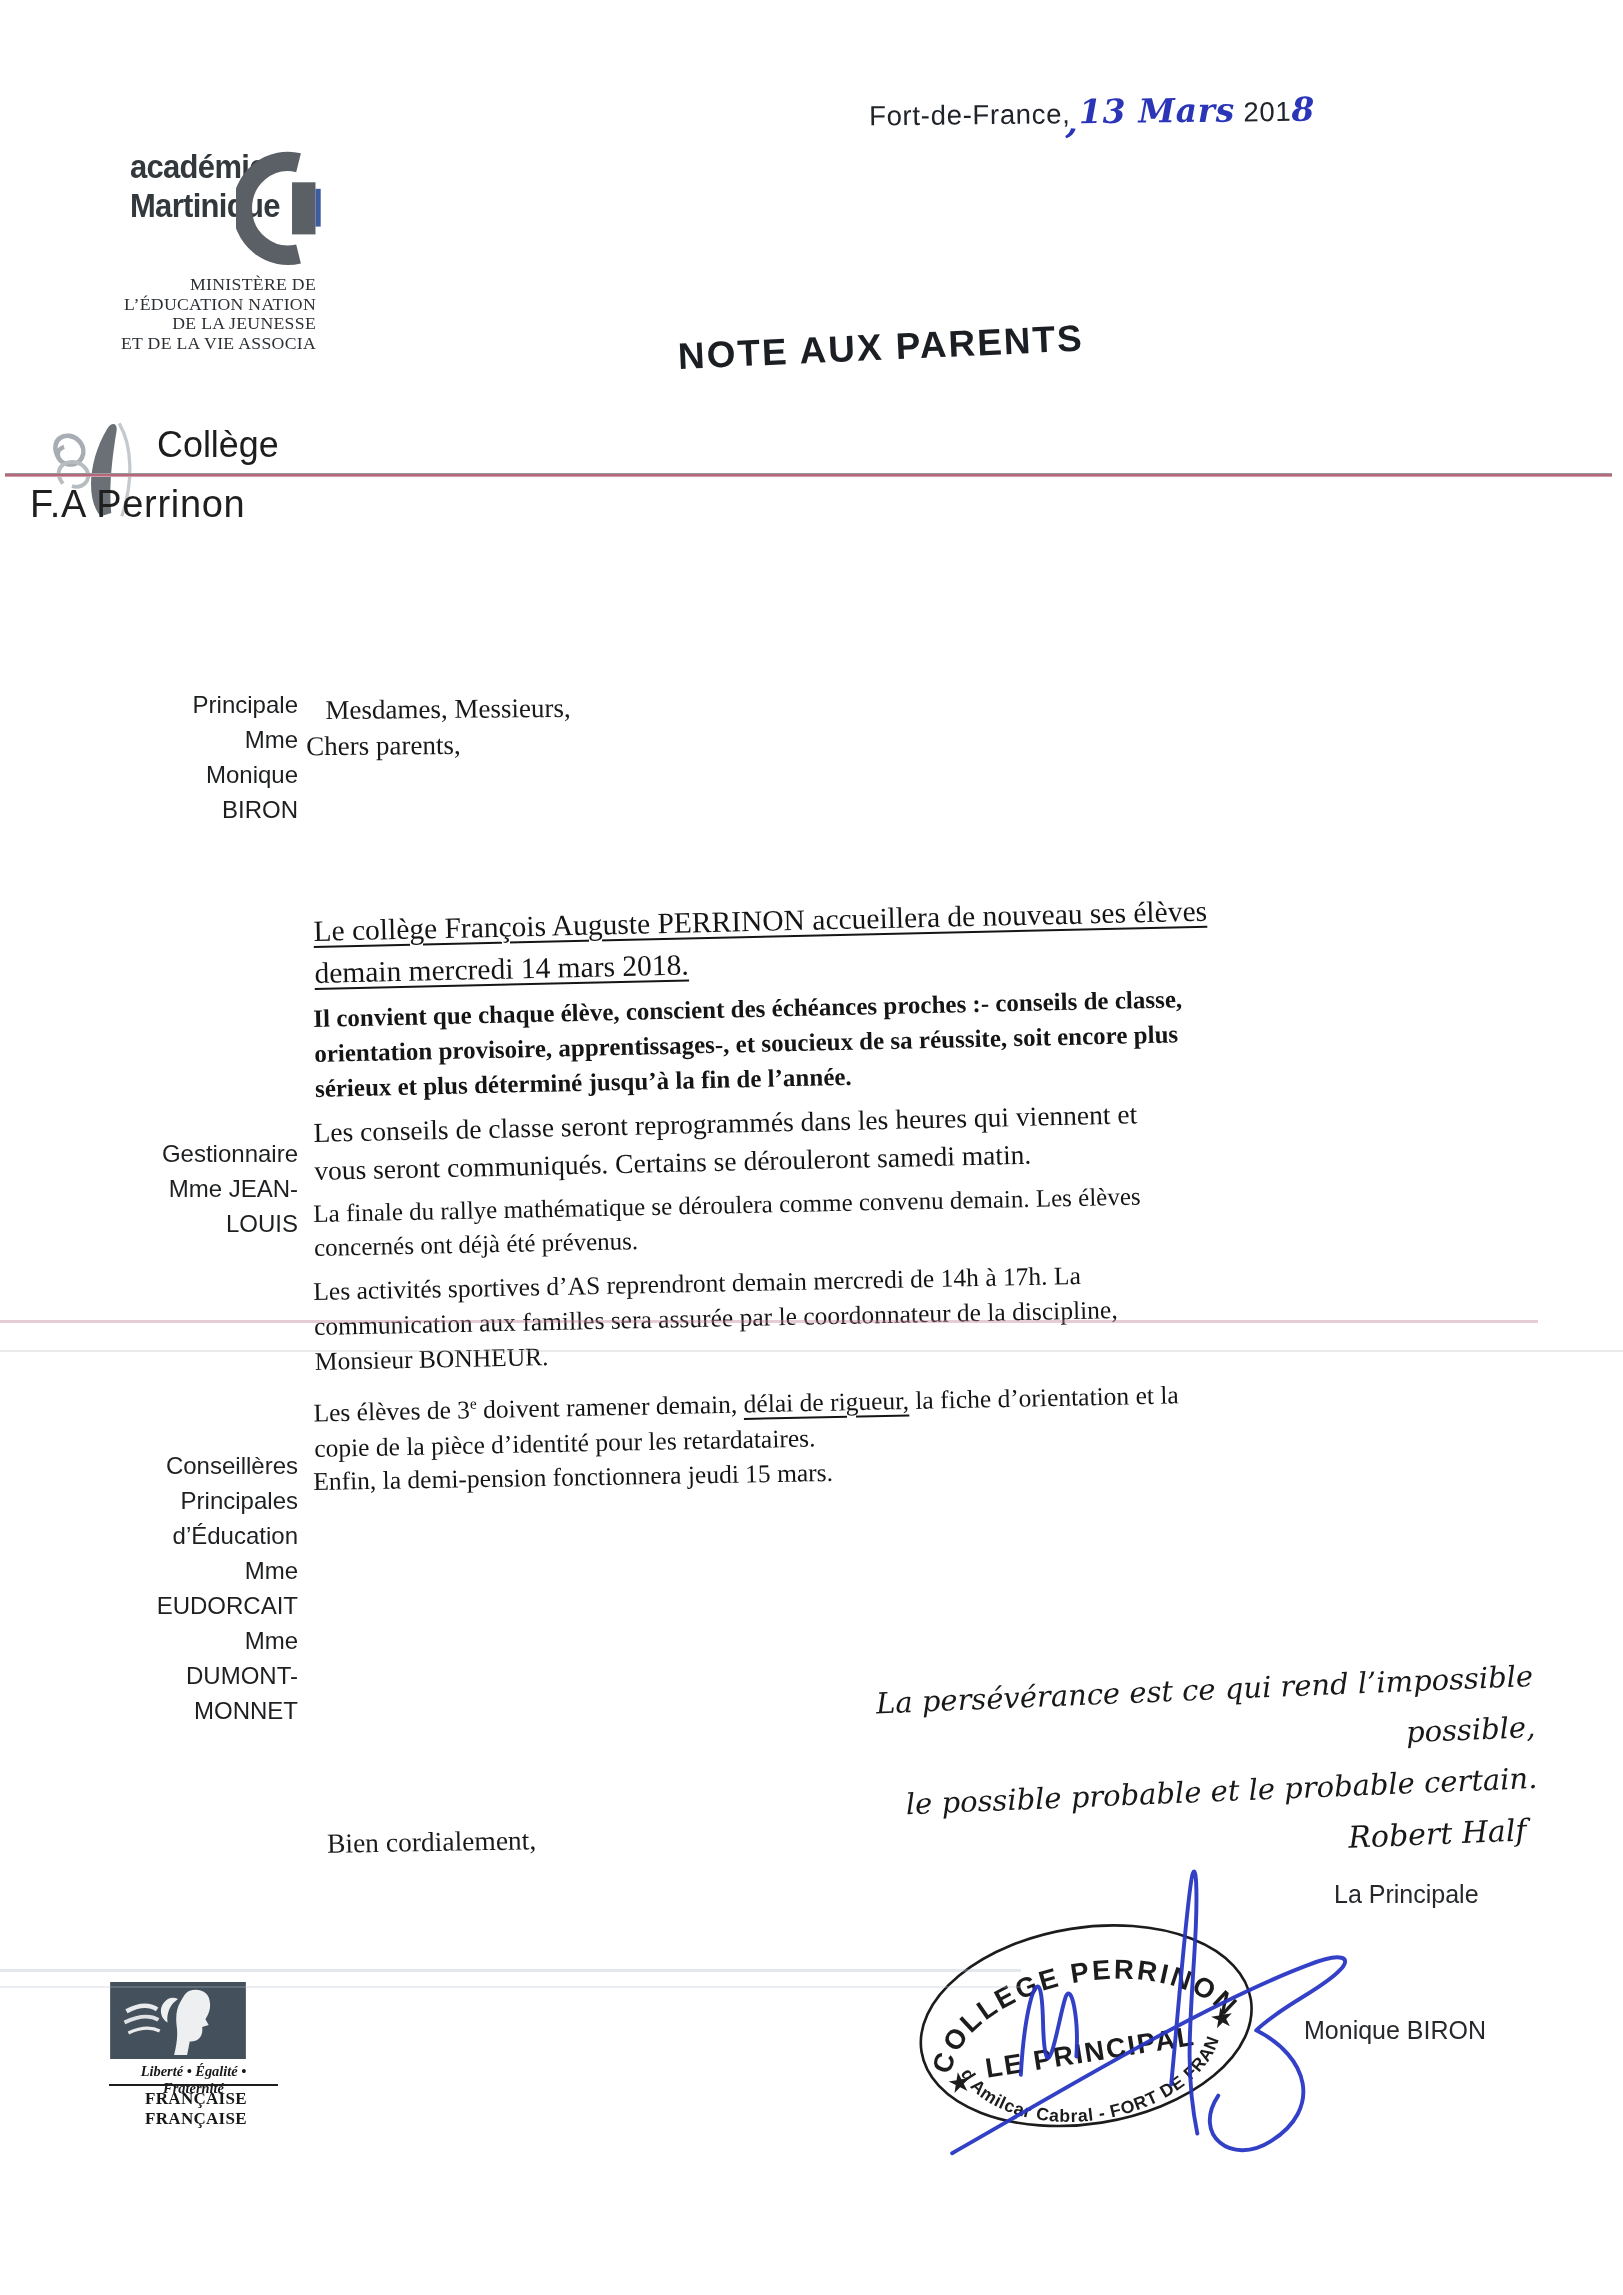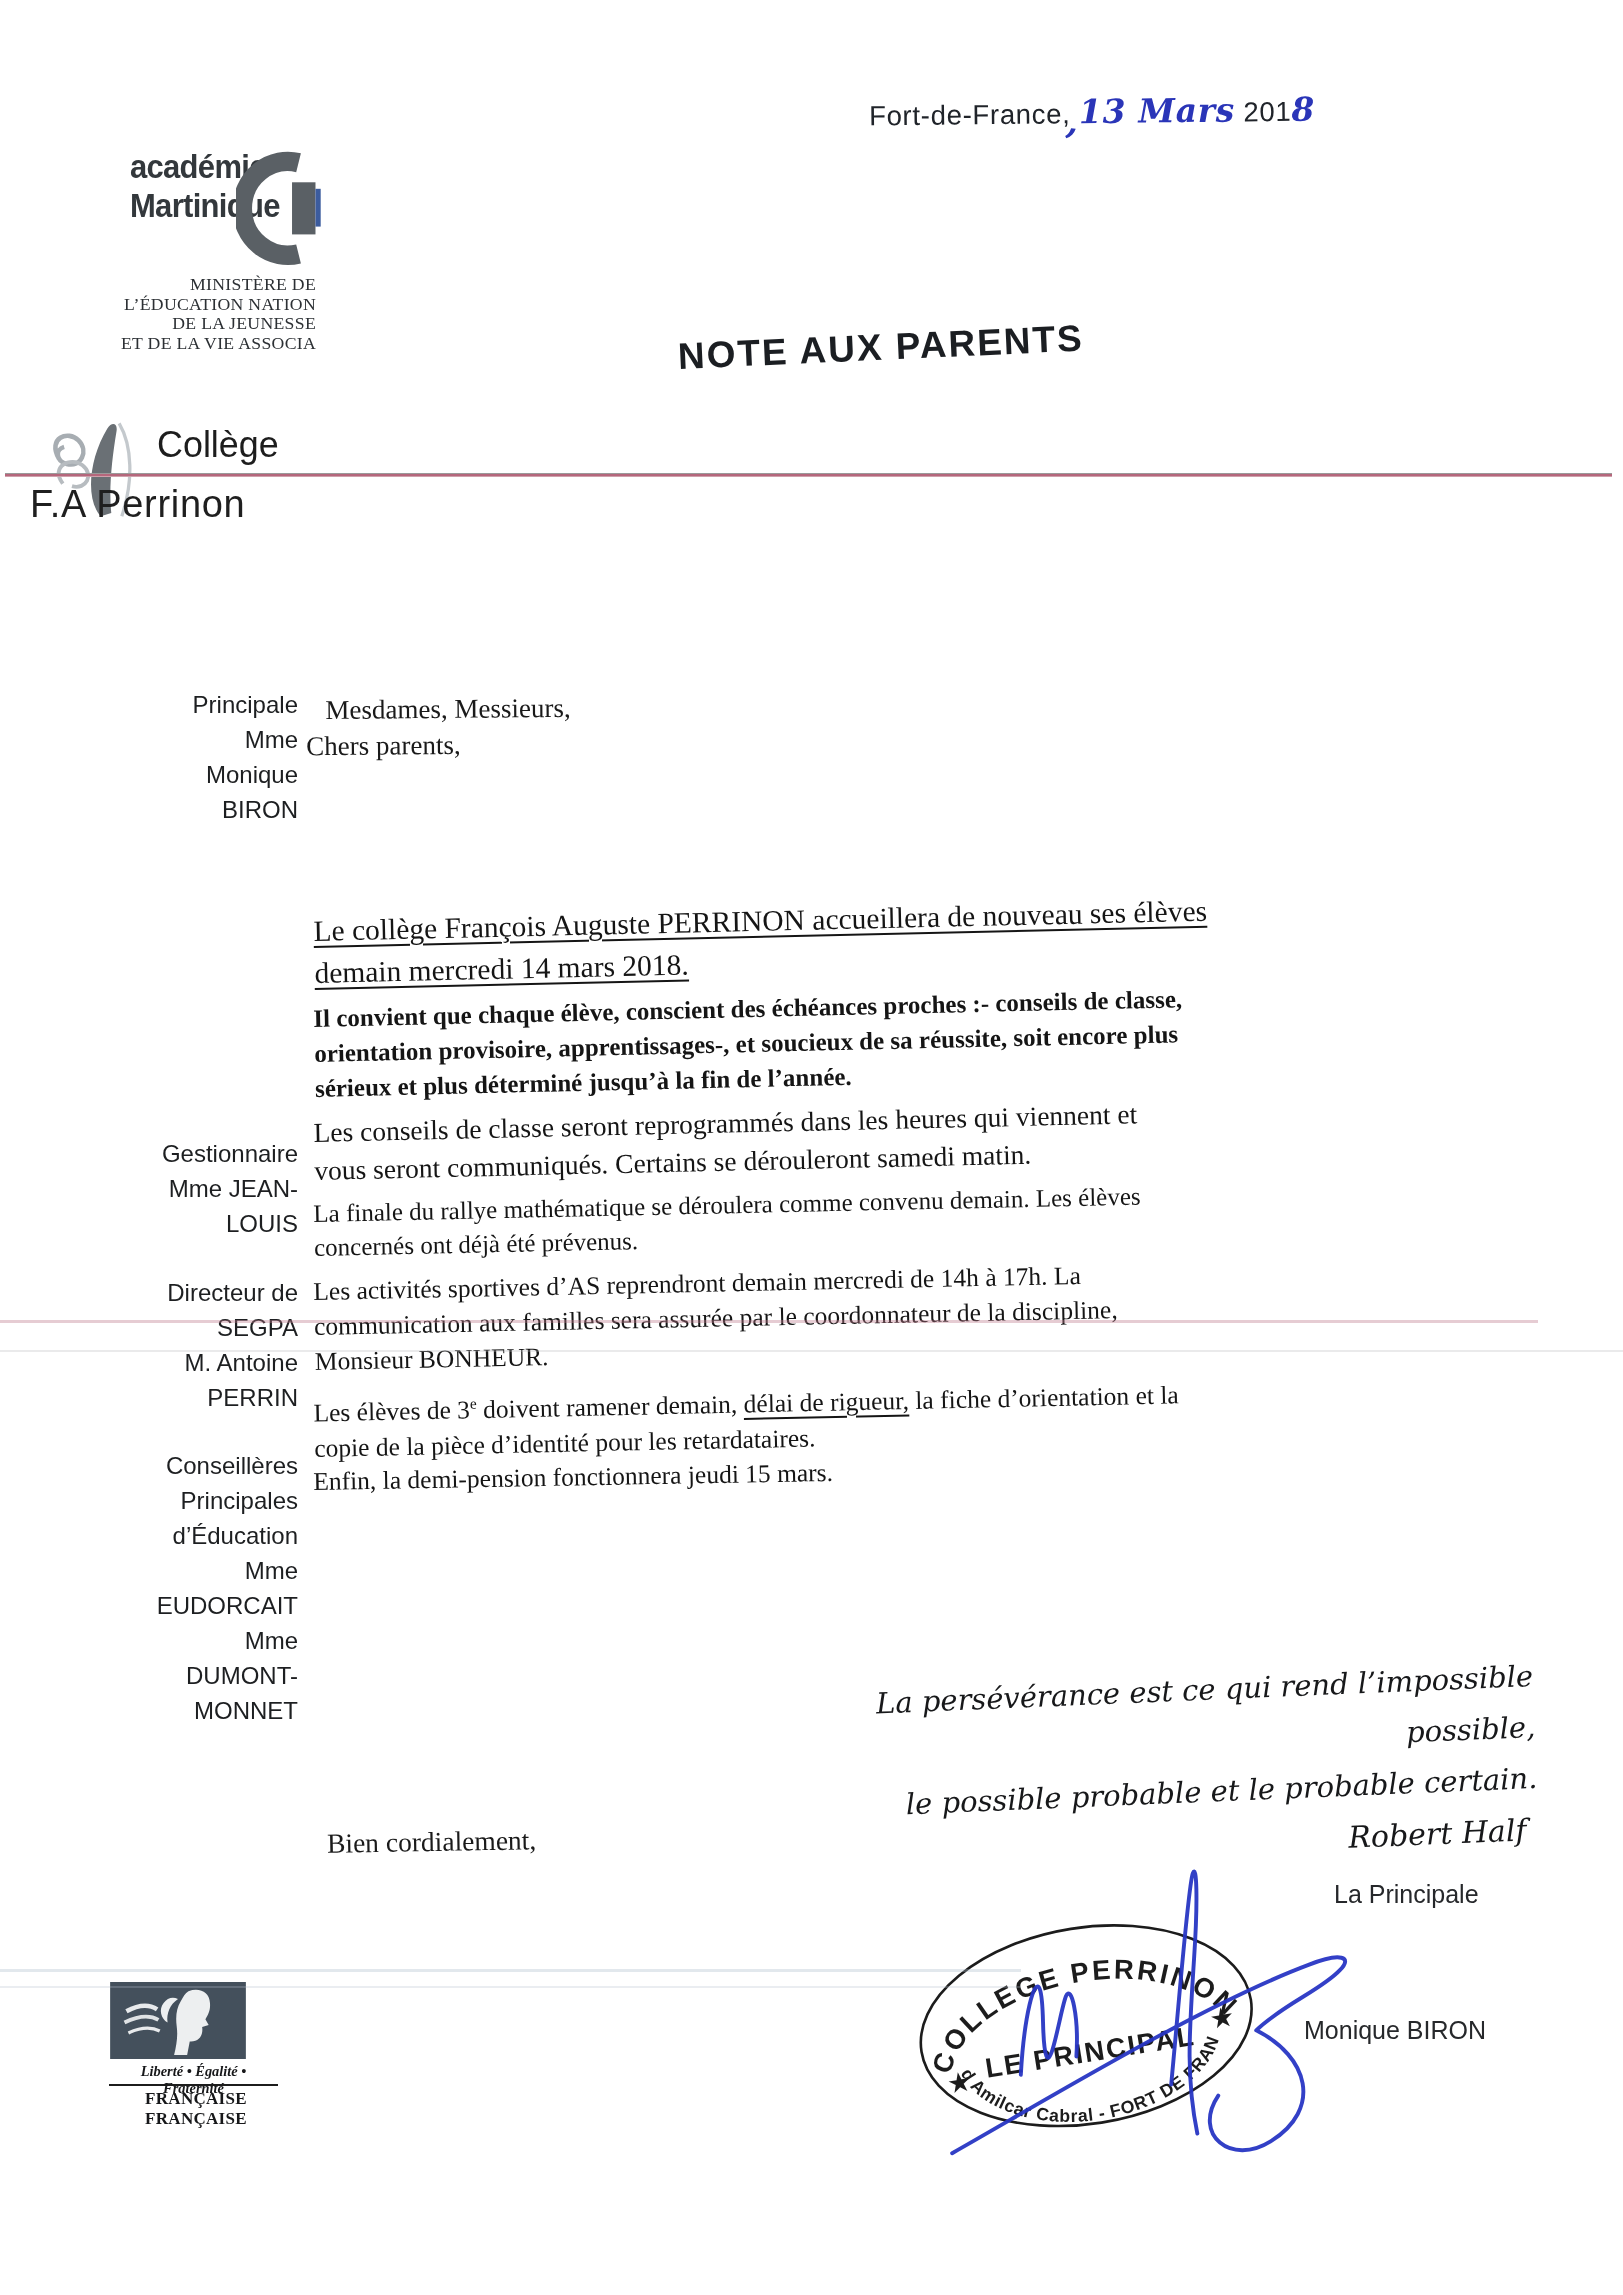--- a/index.html
+++ b/index.html
@@ -116,26 +116,20 @@
   <div class="abs side" style="top:687px;">
     <div class="role">Principale</div>
     <div>Mme</div>
     <div>Monique</div>
     <div>BIRON</div>
   </div>
   <div class="abs side" style="top:1136px;">
     <div class="role">Gestionnaire</div>
     <div>Mme JEAN-</div>
     <div>LOUIS</div>
-  </div>
-  <div class="abs side" style="top:1275px;">
-    <div class="role">Directeur de</div>
-    <div class="role">SEGPA</div>
-    <div>M. Antoine</div>
-    <div>PERRIN</div>
   </div>
   <div class="abs side" style="top:1448px;">
     <div class="role">Conseillères</div>
     <div class="role">Principales</div>
     <div class="role">d’Éducation</div>
     <div>Mme</div>
     <div>EUDORCAIT</div>
     <div>Mme</div>
     <div>DUMONT-</div>
     <div>MONNET</div>

